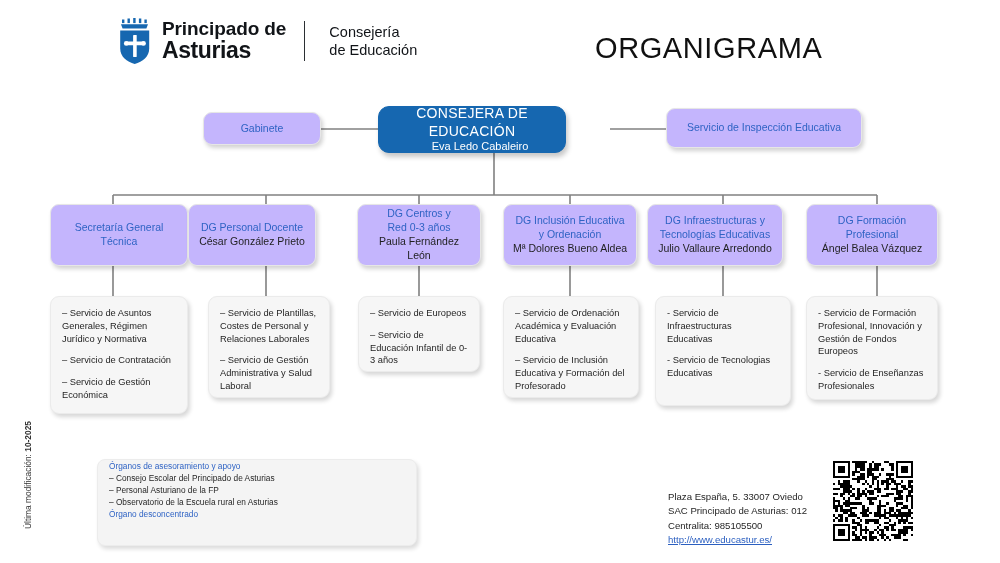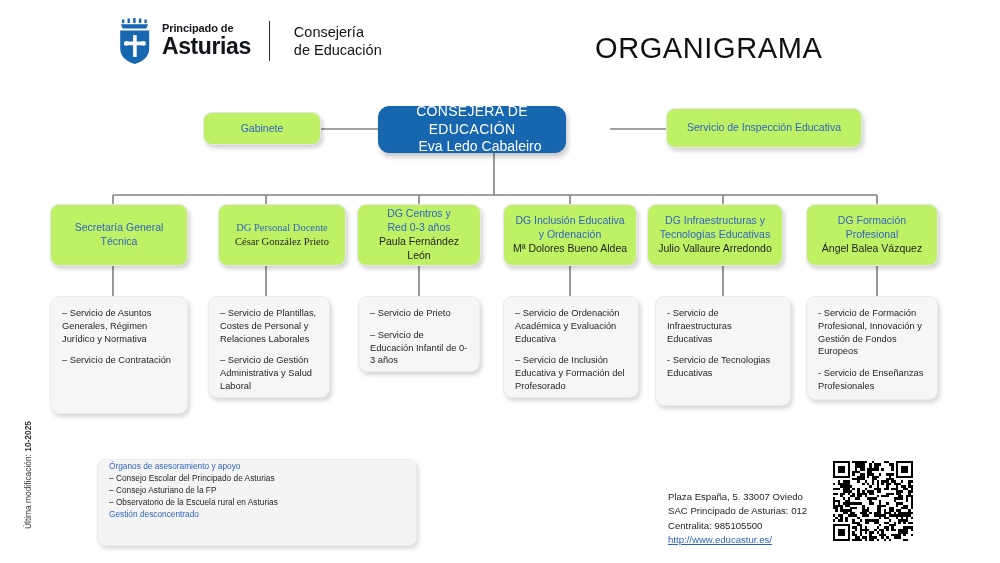--- a/index.html
+++ b/index.html
@@ -26,21 +26,21 @@
     align-items: center;
     gap: 10px;
   }
   #shield-icon { width: 34px; height: 46px; display: block; }
   .logo-wordmark {
     display: flex;
     flex-direction: column;
     line-height: 1.04;
     color: #111418;
   }
-  .logo-line1 { font-size: 11px; font-weight: bold; letter-spacing: -0.1px; }
+  .logo-line1 { font-size: 19px; font-weight: bold; letter-spacing: -0.1px; }
   .logo-line2 { font-size: 23px; font-weight: bold; letter-spacing: -0.4px; }
   #logo-divider {
     width: 1px;
     height: 40px;
     background: #2b2f33;
     margin: 0 14px 0 8px;
   }
   .logo-sub {
     display: flex;
     flex-direction: column;
@@ -55,21 +55,21 @@
     top: 32px;
     font-size: 29px;
     letter-spacing: 0.6px;
     color: #101010;
     font-weight: normal;
   }
 
   
   .node {
     position: absolute;
-    background: #bef264;
+    background: #c4b5fd;
     border: 1px solid #e6e6e6;
     border-radius: 9px;
     box-shadow: 2px 3px 4px rgba(0,0,0,0.18);
     display: flex;
     flex-direction: column;
     align-items: center;
     justify-content: center;
     text-align: center;
     padding: 6px 8px;
   }
@@ -93,35 +93,35 @@
     left: 378px; top: 106px; width: 188px; height: 47px;
   }
   #root-node .title {
     color: #ffffff;
     font-size: 14px;
     letter-spacing: 0.3px;
     line-height: 1.25;
   }
   #root-node .person {
     color: #ffffff;
-    font-size: 14px;
+    font-size: 11px;
     line-height: 1.25;
     margin-left: 16px;
   }
 
   #gabinete-node { left: 203px; top: 112px; width: 118px; height: 33px; }
   #gabinete-node .title { font-size: 10.5px; }
 
   #inspeccion-node { left: 666px; top: 108px; width: 196px; height: 40px; }
   #inspeccion-node .title { font-size: 10.5px; }
 
   
   .dept { top: 204px; height: 62px; }
   #dept-0 { left: 50px;  width: 138px; }
-  #dept-1 { left: 218px; width: 128px; font-family: Liberation Serif, serif; }
+  #dept-1 { left: 188px; width: 128px; }
   #dept-2 { left: 357px; width: 124px; }
   #dept-3 { left: 503px; width: 134px; }
   #dept-4 { left: 647px; width: 136px; }
   #dept-5 { left: 806px; width: 132px; }
 
   
   .services {
     position: absolute;
     background: #f6f6f6;
     border: 1px solid #ebebeb;
@@ -290,50 +290,51 @@
   <span class="person">Julio Vallaure Arredondo</span>
 </div>
 <div class="node dept" id="dept-5">
   <span class="title">DG Formación Profesional</span>
   <span class="person">Ángel Balea Vázquez</span>
 </div>
 
 <div class="services" id="svc-0">
     <div class="svc">– Servicio de Asuntos Generales, Régimen Jurídico y Normativa</div>
     <div class="svc">– Servicio de Contratación</div>
+    <div class="svc">– Servicio de Gestión Económica</div>
   </div>
 <div class="services" id="svc-1">
     <div class="svc">– Servicio de Plantillas, Costes de Personal y Relaciones Laborales</div>
     <div class="svc">– Servicio de Gestión Administrativa y Salud Laboral</div>
   </div>
 <div class="services" id="svc-2">
-    <div class="svc">– Servicio de Prieto</div>
+    <div class="svc">– Servicio de Europeos</div>
     <div class="svc">– Servicio de Educación Infantil de 0-3 años</div>
   </div>
 <div class="services" id="svc-3">
     <div class="svc">– Servicio de Ordenación Académica y Evaluación Educativa</div>
     <div class="svc">– Servicio de Inclusión Educativa y Formación del Profesorado</div>
   </div>
 <div class="services" id="svc-4">
     <div class="svc">- Servicio de Infraestructuras Educativas</div>
     <div class="svc">- Servicio de Tecnologias Educativas</div>
   </div>
 <div class="services" id="svc-5">
     <div class="svc">- Servicio de Formación Profesional, Innovación y Gestión de Fondos Europeos</div>
     <div class="svc">- Servicio de Enseñanzas Profesionales</div>
   </div>
 
 <div id="advisory-panel">
   <div class="hd">Órganos de asesoramiento y apoyo</div>
   <div>
       <div>– Consejo Escolar del Principado de  Asturias</div>
-      <div>– Consejo Asturiano de la FP</div>
+      <div>– Personal Asturiano de la FP</div>
       <div>– Observatorio de la Escuela rural en Asturias</div>
     </div>
-  <div class="hd">Gestión desconcentrado</div>
+  <div class="hd">Órgano desconcentrado</div>
 </div>
 
 <div id="contact-block">
   <div>Plaza España, 5. 33007 Oviedo</div>
   <div>SAC  Principado de Asturias:  012</div>
   <div>Centralita: 985105500</div>
   <a id="contact-link" href="#">http://www.educastur.es/</a>
 </div>
 
 <svg id="qr-code" viewBox="0 0 33 33" shape-rendering="crispEdges">

